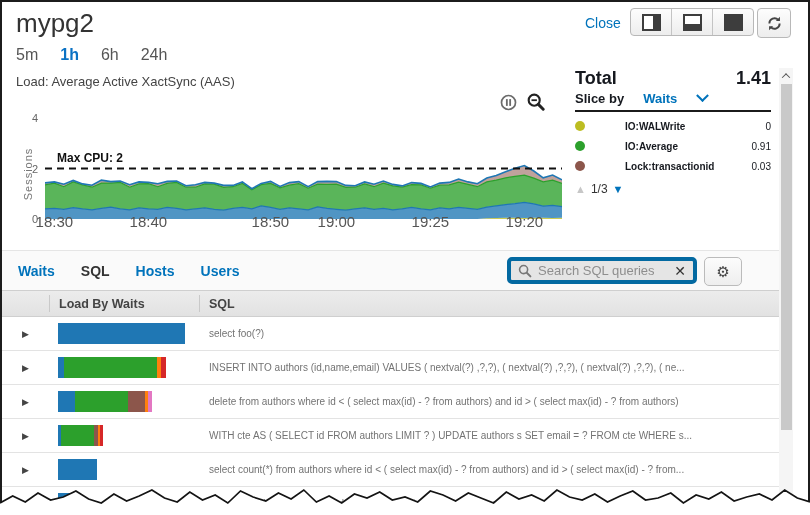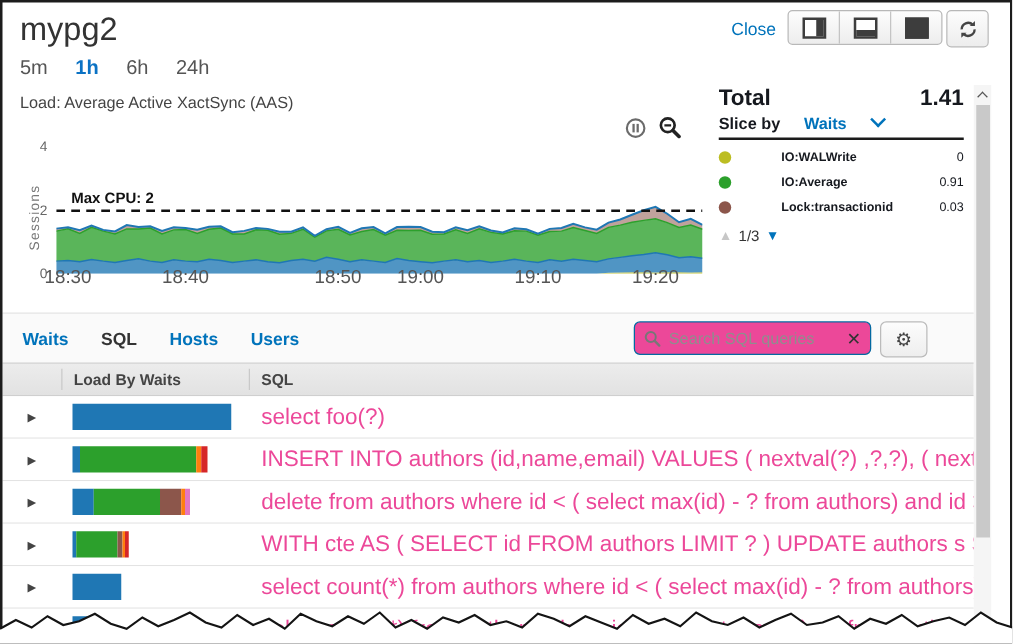--- a/index.html
+++ b/index.html
@@ -53,36 +53,36 @@
   #scrollbar{position:absolute;left:779px;top:68px;width:14px;height:447px;background:#f5f5f5;z-index:5;}
   .sb-arrow{height:15px;display:flex;align-items:center;justify-content:center;cursor:pointer;}
   .sb-chev{width:5px;height:5px;border-left:1.6px solid #555;border-top:1.6px solid #555;transform:rotate(45deg) translate(1px,1px);}
   .sb-thumb{position:absolute;top:16px;left:1.5px;width:11px;height:346px;background:#c9c9c9;cursor:pointer;}
 
   
   #tabbar{position:absolute;left:2px;top:250px;width:777px;height:40px;background:#fafafa;border-top:1px solid #e5e5e5;}
   #query-tabs{position:absolute;left:16px;top:12px;display:flex;gap:26px;font-size:14px;font-weight:bold;}
   .qtab{color:#0073bb;cursor:pointer;}
   .qtab.active{color:#333;}
-  .searchbox{position:absolute;left:505px;top:6px;width:190px;height:27px;border:1px solid #0369a1;border-radius:5px;background:#ec4899;display:flex;align-items:center;padding:0 7px;box-sizing:border-box;}
+  .searchbox{position:absolute;left:505px;top:6px;width:190px;height:27px;border:4px solid #0369a1;border-radius:5px;background:#e5e5e5;display:flex;align-items:center;padding:0 7px;box-sizing:border-box;}
   .searchbox input{border:none;outline:none;flex:1;font-size:13px;color:#333;min-width:0;font-family:"Liberation Sans",sans-serif;background:transparent;}
   .searchbox input::placeholder{color:#8e8e8e;}
   .clear-x{font-size:14px;color:#333;cursor:pointer;line-height:1;}
   .gear-btn{position:absolute;left:702px;top:6px;width:36px;height:27px;border:1px solid #bbb;border-radius:5px;background:linear-gradient(#fcfcfc,#eee);display:flex;align-items:center;justify-content:center;font-size:15px;color:#444;cursor:pointer;}
 
   
   #table{position:absolute;left:2px;top:290px;width:777px;z-index:1;}
   .thead{display:grid;grid-template-columns:47px 150px 1fr;background:linear-gradient(#ececec,#e2e2e2);border-top:1px solid #cfcfcf;border-bottom:1px solid #cfcfcf;height:25px;align-items:center;font-size:12.5px;font-weight:bold;color:#444;}
   .thead .hc{padding-left:9px;border-left:1px solid #c9c9c9;height:17px;display:flex;align-items:center;}
   .thead .hc:first-child{border-left:none;}
   .trow{display:grid;grid-template-columns:47px 150px 1fr;height:33px;align-items:center;border-bottom:1px solid #e3e3e3;background:#fff;}
   .exp{text-align:center;font-size:9px;color:#444;cursor:pointer;}
   .hbar{height:21px;display:flex;margin-left:9px;}
   .hseg{height:100%;flex:none;}
-  .sqltxt{font-size:18px;color:#ec4899;white-space:nowrap;overflow:hidden;padding-left:10px;padding-right:4px;}
+  .sqltxt{font-size:10px;color:#737373;white-space:nowrap;overflow:hidden;padding-left:10px;padding-right:4px;}
 
   #tear{position:absolute;left:0;bottom:0;width:810px;height:30px;z-index:7;pointer-events:none;}
 </style>
 </head>
 <body>
 
 <div id="app">
   <div id="frame"></div>
 
   <div class="title">mypg2</div>
@@ -149,21 +149,21 @@
         <polyline points="0.0,90.9 9.4,90.4 18.8,91.4 28.2,89.6 37.6,90.9 47.0,91.9 56.4,90.4 65.8,89.1 75.2,90.9 84.6,91.9 94.0,89.9 103.4,90.9 112.8,91.4 122.2,89.4 131.6,90.4 141.0,91.9 150.4,90.9 159.8,89.9 169.2,91.4 178.6,92.2 188.0,90.4 197.4,89.4 206.8,90.9 216.2,87.9 225.6,89.4 235.0,91.4 244.4,89.9 253.8,90.9 263.2,91.9 272.6,88.9 282.0,90.4 291.4,91.4 300.8,92.2 310.2,90.9 319.6,89.9 329.0,91.4 338.4,90.4 347.8,91.9 357.2,90.9 366.6,89.4 376.0,90.9 385.4,91.9 394.8,89.9 404.2,90.9 413.6,89.4 423.0,90.4 432.4,91.4 441.8,89.1 451.2,87.9 460.6,86.6 470.0,85.6 479.4,84.3 488.8,85.8 498.2,88.1 507.6,87.4 517.0,88.6" fill="none" stroke="#1f77b4" stroke-width="1.2"></polyline>
         <polyline points="0.0,66.9 9.4,65.1 18.8,68.7 28.2,63.9 37.6,66.9 47.0,69.2 56.4,65.1 65.8,65.1 75.2,64.4 84.6,69.2 94.0,65.9 103.4,65.7 112.8,68.7 122.2,65.4 131.6,64.4 141.0,69.2 150.4,69.2 159.8,65.9 169.2,66.2 178.6,69.4 188.0,68.7 197.4,65.4 206.8,71.7 216.2,66.7 225.6,65.4 235.0,69.9 244.4,67.2 253.8,65.7 263.2,70.2 272.6,66.2 282.0,66.4 291.4,66.2 300.8,69.4 310.2,69.2 319.6,65.9 329.0,68.7 338.4,65.1 347.8,67.9 357.2,69.2 366.6,66.7 376.0,66.9 385.4,70.2 394.8,67.2 404.2,66.9 413.6,64.1 423.0,66.4 432.4,68.7 441.8,63.9 451.2,62.1 460.6,59.8 470.0,58.3 479.4,57.1 488.8,60.1 498.2,63.9 507.6,62.1 517.0,65.4" fill="none" stroke="#2ca02c" stroke-width="1.2"></polyline>
         <polyline points="0.0,64.9 9.4,63.9 18.8,66.2 28.2,62.4 37.6,65.9 47.0,67.2 56.4,62.1 65.8,63.6 75.2,63.1 84.6,66.7 94.0,63.9 103.4,64.4 112.8,65.7 122.2,63.4 131.6,63.1 141.0,67.7 150.4,66.7 159.8,64.4 169.2,65.1 178.6,67.4 188.0,67.4 197.4,63.9 206.8,70.7 216.2,65.4 225.6,63.4 235.0,68.4 244.4,64.6 253.8,63.6 263.2,68.7 272.6,63.6 282.0,63.4 291.4,63.6 300.8,67.4 310.2,67.7 319.6,63.9 329.0,66.2 338.4,63.1 347.8,66.4 357.2,67.9 366.6,64.6 376.0,65.4 385.4,68.9 394.8,65.1 404.2,64.4 413.6,61.1 423.0,63.9 432.4,65.7 441.8,60.1 451.2,57.6 460.6,53.8 470.0,50.2 479.4,47.5 488.8,53.0 498.2,59.8 507.6,57.1 517.0,61.9" fill="none" stroke="#1f77b4" stroke-width="1.6"></polyline>
         <line x1="0" y1="50.5" x2="517" y2="50.5" stroke="#111" stroke-width="2" stroke-dasharray="7 5"></line>
       </svg></div>
   <div id="xticks">
       <div class="xtick" style="left: 54.4px;">18:30</div>
       <div class="xtick" style="left: 148.4px; text-align: center;">18:40</div>
       <div class="xtick" style="left: 242.4px; margin-left: 28px;">18:50</div>
       <div class="xtick" style="left: 336.4px;">19:00</div>
-      <div class="xtick" style="left: 430.4px;">19:10</div>
+      <div class="xtick" style="left: 430.4px;">19:25</div>
       <div class="xtick" style="left: 524.4px;">19:20</div>
     </div>
 
   <div id="legend">
     <div class="lg-row lg-total">
       <span>Total</span>
       <span class="val">1.41</span>
     </div>
     <div class="lg-row lg-slice">
       <span>Slice by</span>

